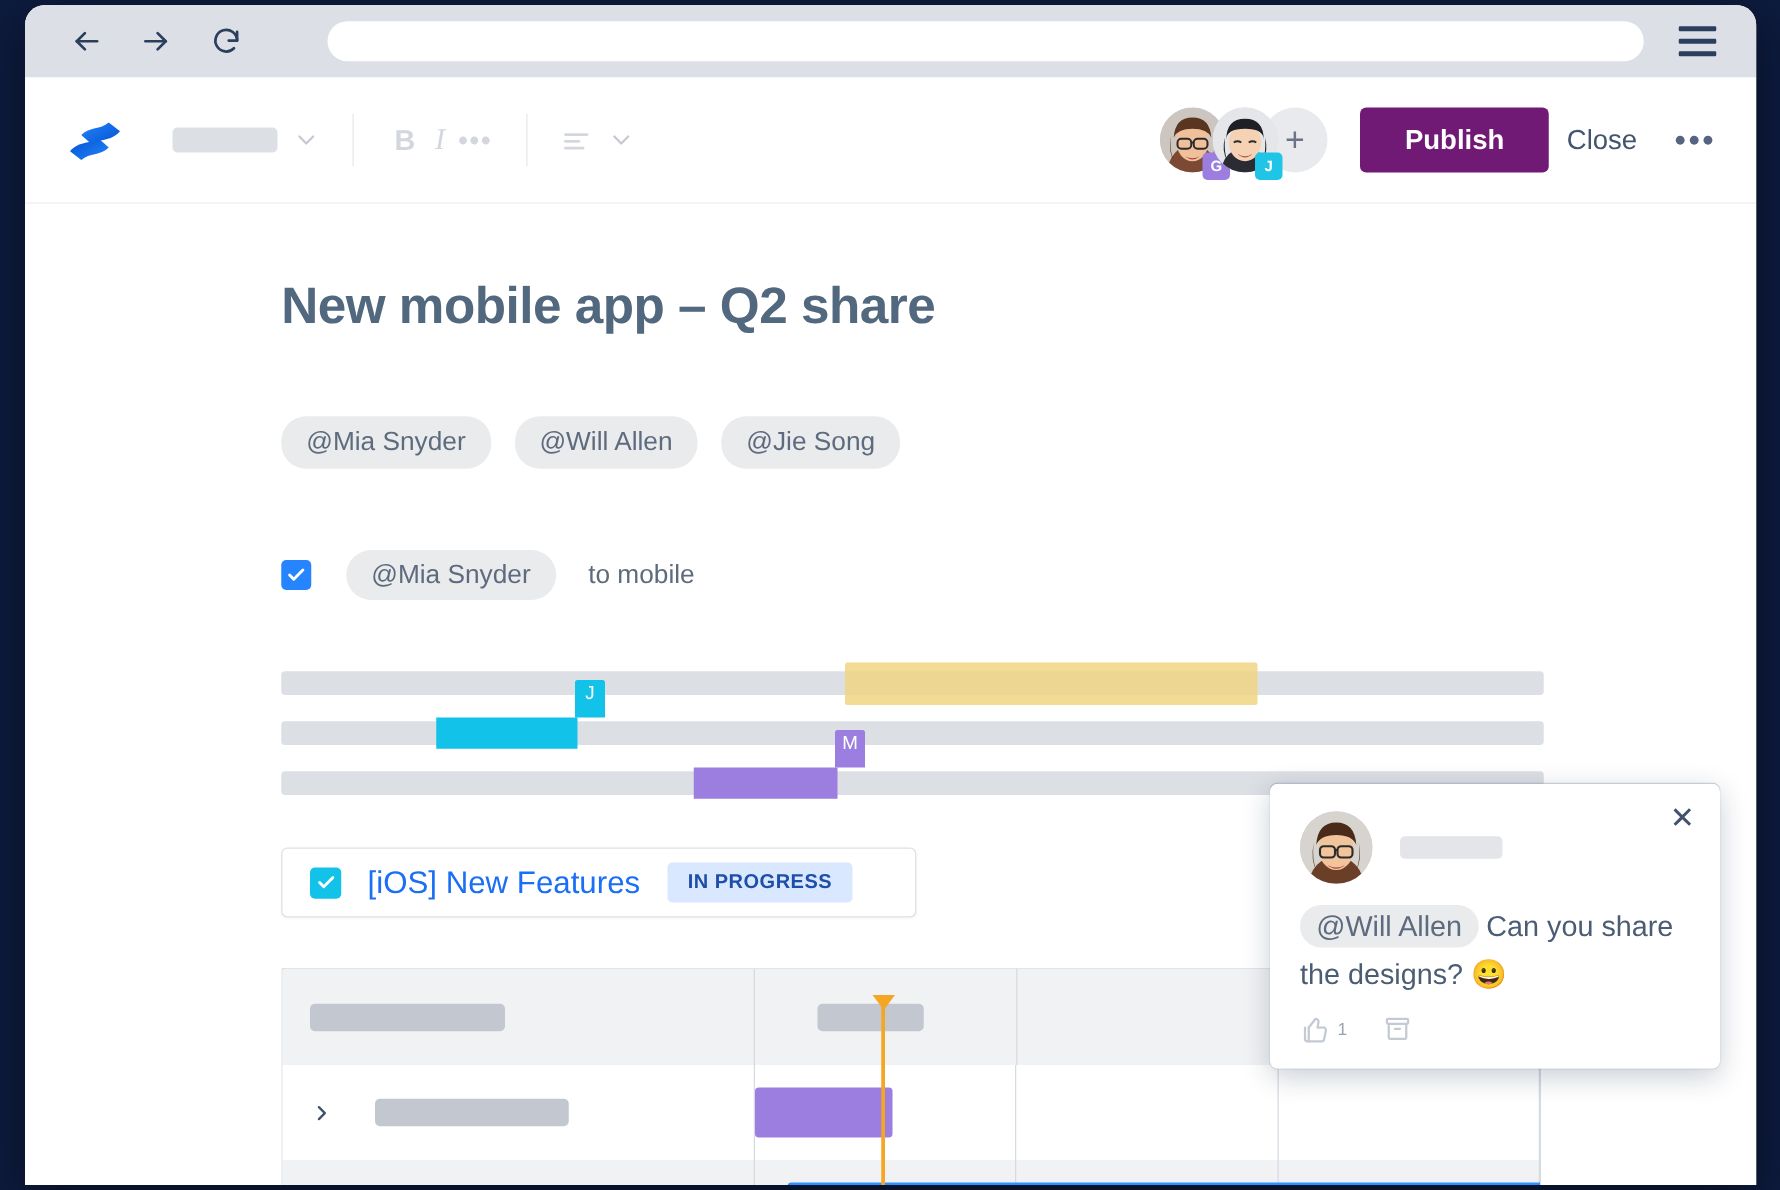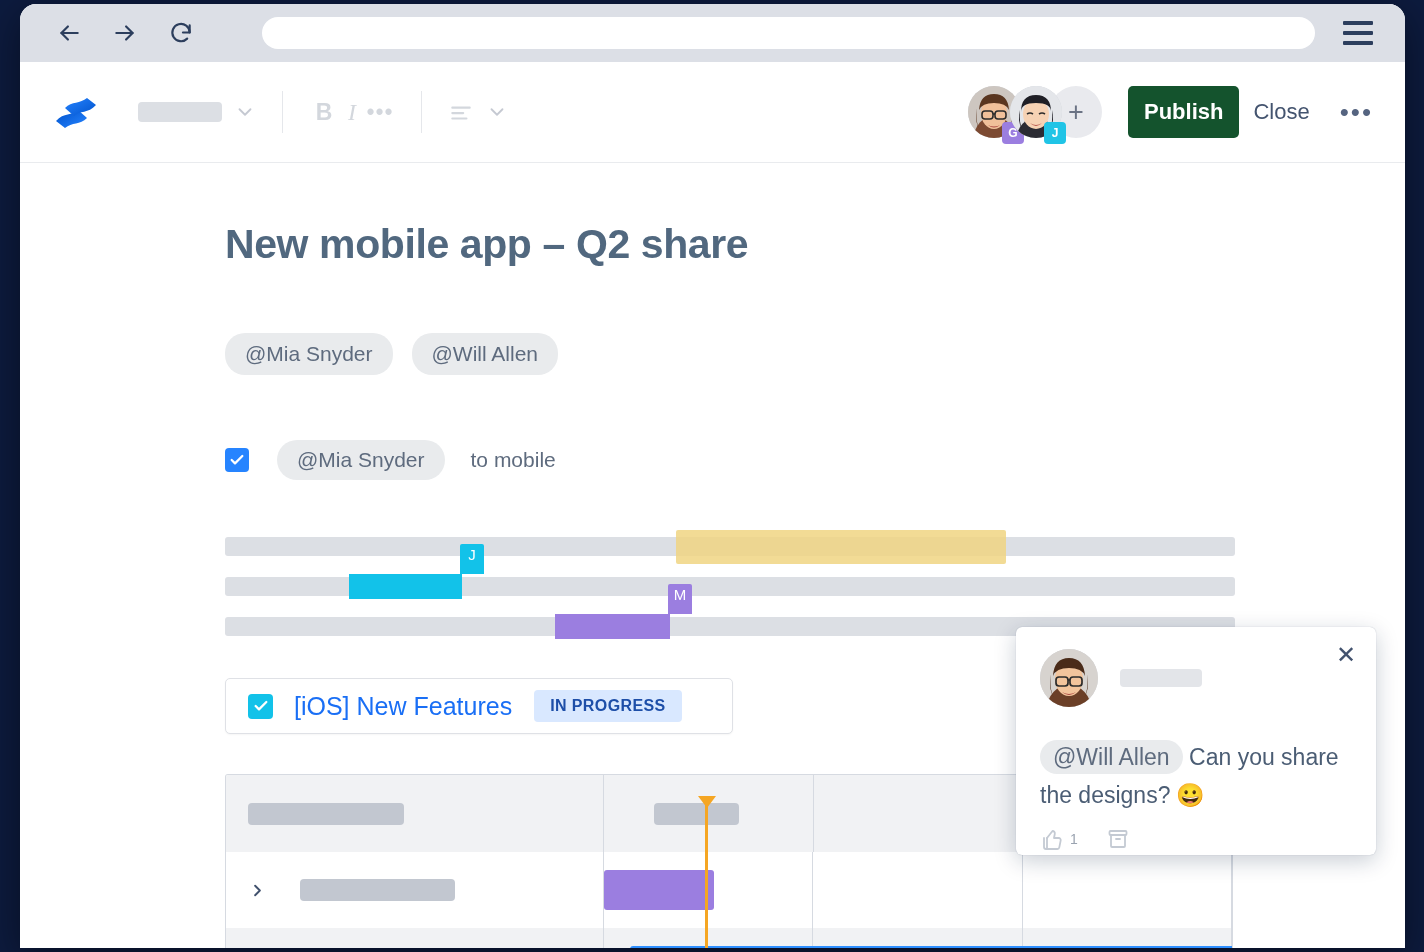--- a/index.html
+++ b/index.html
@@ -112,24 +112,24 @@
     display: flex; align-items: center; justify-content: center;
   }
   .addbtn {
     width: 52px; height: 52px; border-radius: 50%;
     background: #e9eaee; margin-left: -12px;
     display: flex; align-items: center; justify-content: center;
     color: #6b7384; font-size: 27px; font-weight: 300;
     cursor: pointer;
   }
   .publish {
-    background: #14532d; color: #fff;
+    background: #701a75; color: #fff;
     font-size: 22px; font-weight: 600;
     border: none; border-radius: 5px;
-    padding: 13px 16px; cursor: pointer;
+    padding: 13px 36px; cursor: pointer;
   }
   .closebtn {
     font-size: 22px; color: #44546f; font-weight: 500;
     margin-left: 14px; cursor: pointer;
   }
   .moredots {
     margin-left: 30px; margin-right: 2px;
     color: #556480; font-size: 26px; letter-spacing: 2px;
     cursor: pointer; line-height: 1;
   }
@@ -253,21 +253,21 @@
   }
   .popup-head { display: flex; align-items: center; }
   .popup-av {
     width: 58px; height: 58px; border-radius: 50%; overflow: hidden; background: #cfd3d9;
     position: relative; flex: none;
   }
   .popup-name {
     width: 82px; height: 18px; background: #e3e5e9; border-radius: 4px; margin-left: 22px;
   }
   .popup-body {
-    margin-top: 32px; font-size: 23px; color: #4b5d74; line-height: 1.65;
+    margin-top: 16px; font-size: 23px; color: #4b5d74; line-height: 1.65;
   }
   .popup-mention {
     background: #e9ebed; border-radius: 18px; padding: 4px 13px;
     color: #5e6b7e;
   }
   .popup-actions { display: flex; align-items: center; gap: 28px; margin-top: 12px; color: #c4cad3; }
   .like { display: flex; align-items: center; gap: 6px; cursor: pointer; }
   .like .cnt { font-size: 14px; color: #9aa3b0; }
 </style>
 </head>
@@ -399,20 +399,21 @@
   </div>
 
   <div class="page">
     <div class="doc">
 
       <div class="title">New mobile app – Q2 share</div>
 
       <div class="mentions">
         <div class="mention">@Mia Snyder</div>
         <div class="mention">@Will Allen</div>
+        <div class="mention">@Jie Song</div>
       </div>
 
       <div class="taskline">
         <div class="cbx">
           <svg width="16" height="16" viewBox="0 0 24 24" fill="none" stroke="#fff" stroke-width="3.4" stroke-linecap="round" stroke-linejoin="round">
               <polyline points="20 6 9 17 4 12"></polyline>
             </svg>
         </div>
         <div class="mention">@Mia Snyder</div>
         <div class="toreview">to mobile</div>

